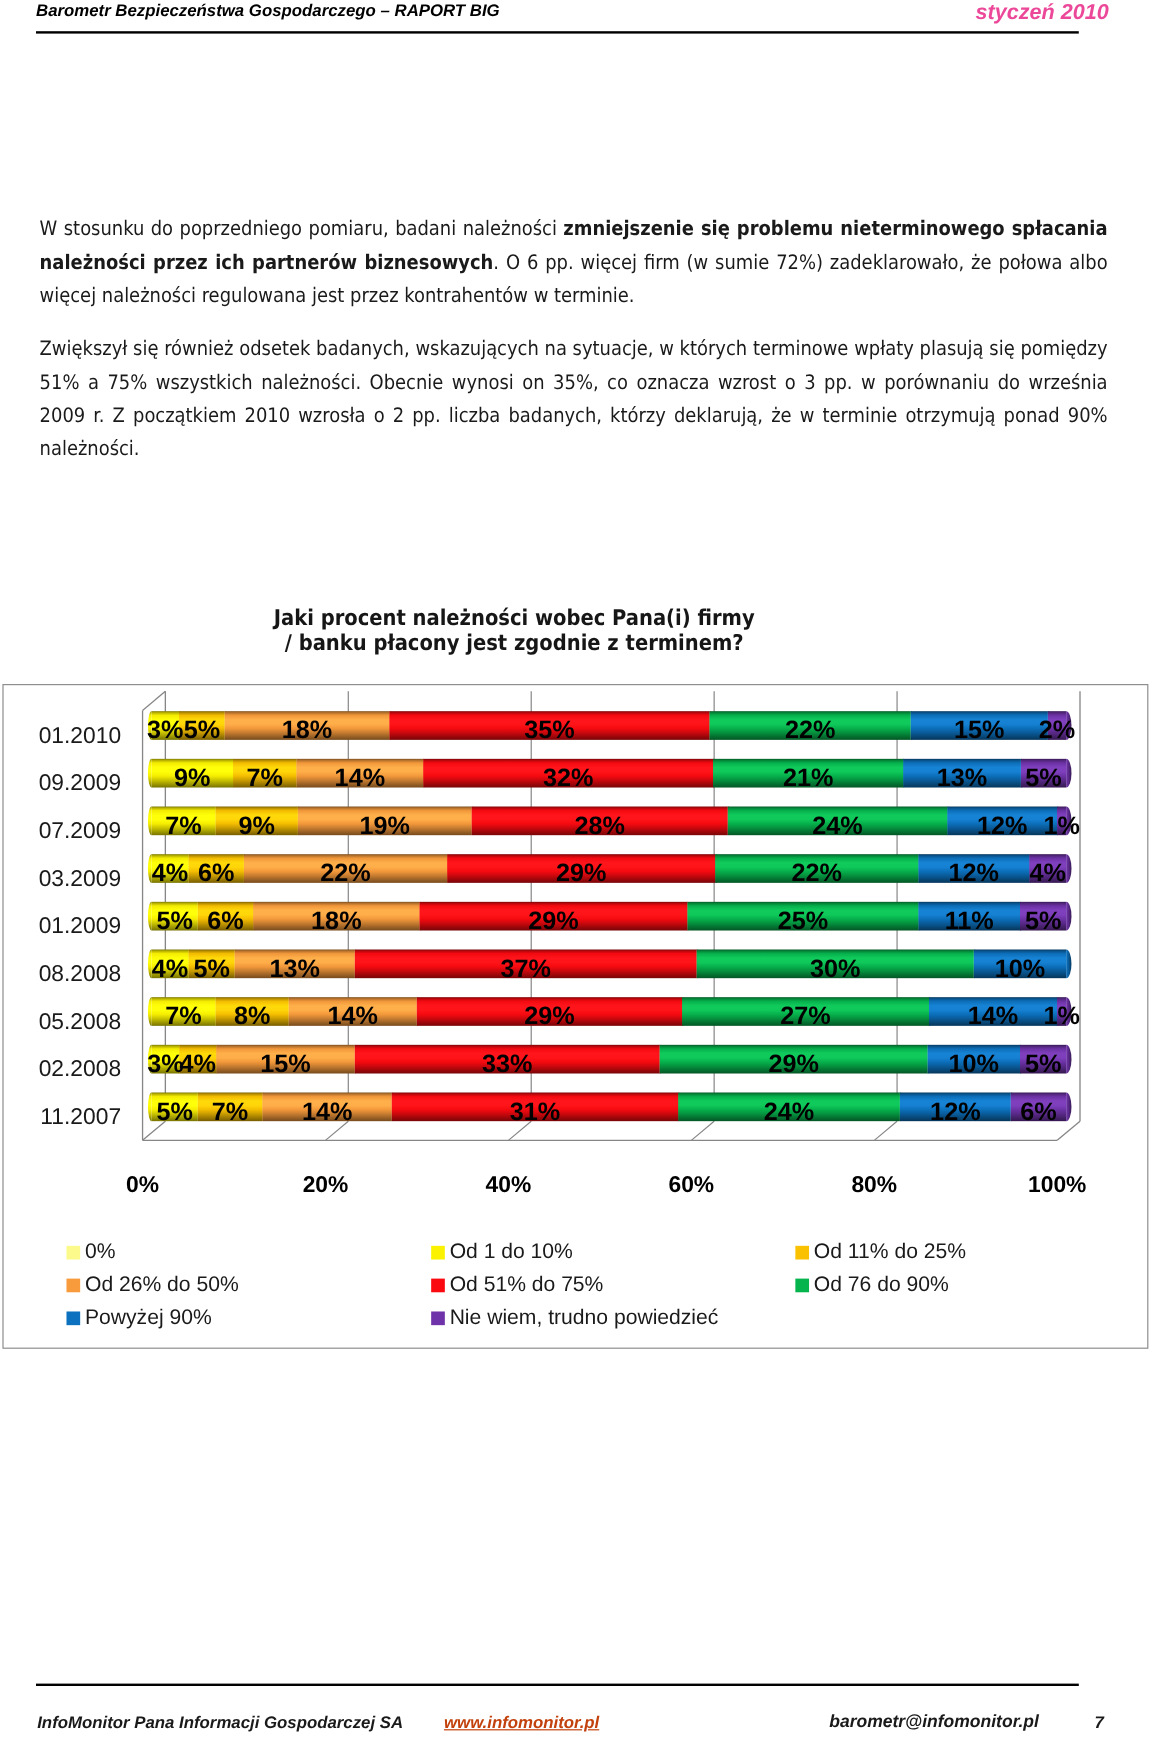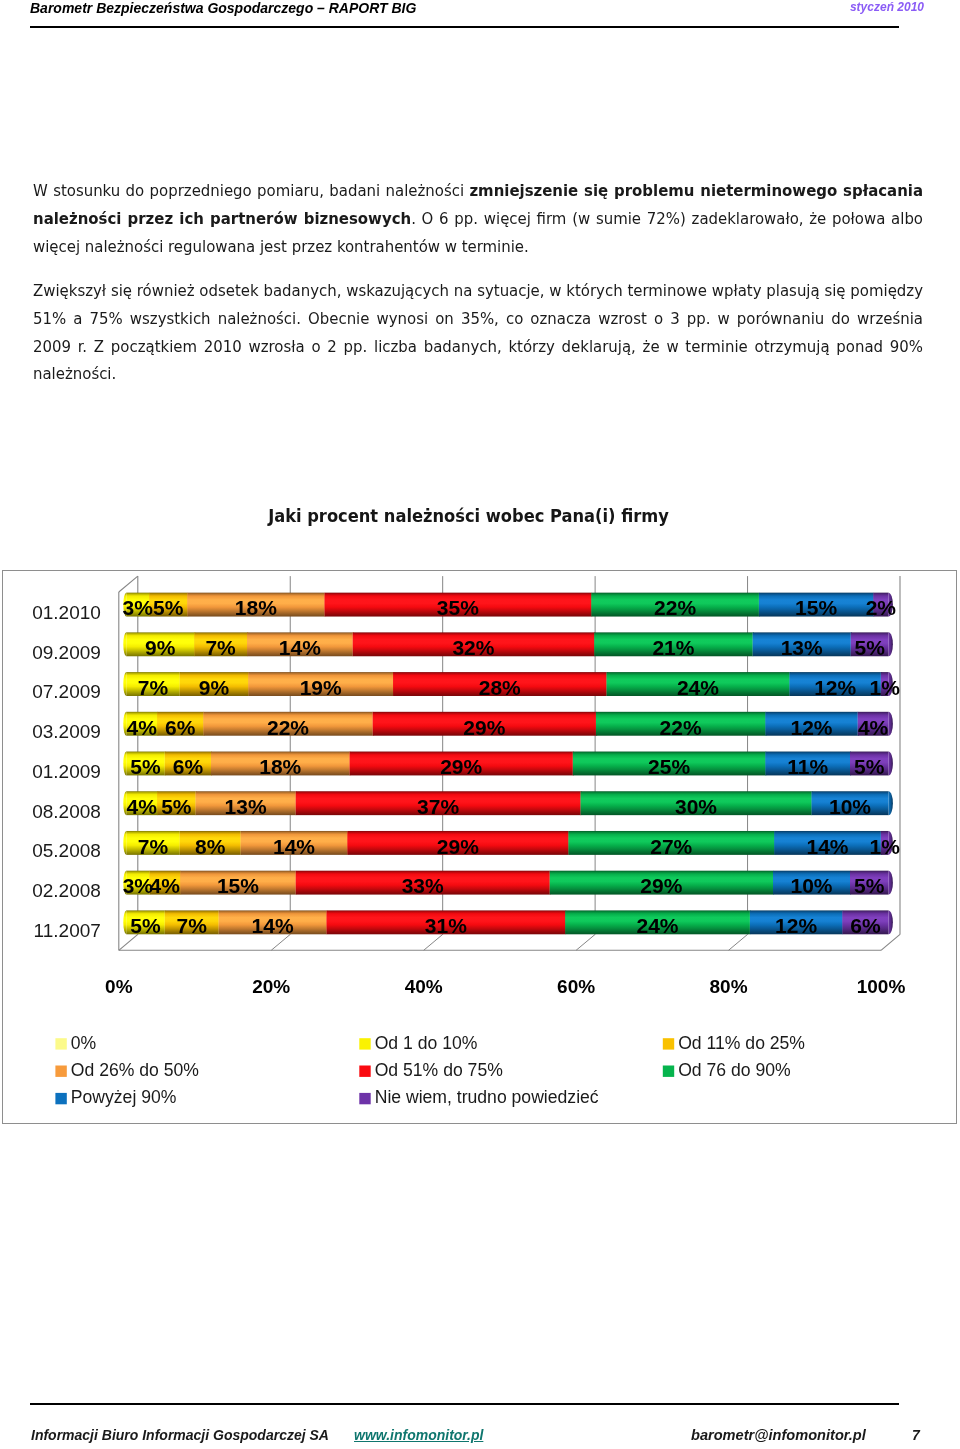--- a/index.html
+++ b/index.html
@@ -7,70 +7,71 @@
   body{width:960px;height:1449px;background:#ffffff;
        font-family:"DejaVu Sans",sans-serif;position:relative;overflow:hidden;
        -webkit-font-smoothing:antialiased;}
   .page{position:absolute;left:0;top:0;width:960px;height:1169px;border-radius:28px;}
 
   
   .hdr{position:absolute;left:30px;top:0px;width:870px;height:30px;}
   .hdr-left{position:absolute;left:0px;top:0px;font-family:"Liberation Sans",sans-serif;
             font-size:14px;font-weight:bold;font-style:italic;color:#000;white-space:nowrap;}
   .hdr-right{position:absolute;right:-24px;top:0px;font-family:"Liberation Sans",sans-serif;
-             font-size:12px;font-weight:bold;font-style:italic;color:#8b5cf6;white-space:nowrap;margin-left:32px;}
+             font-size:18px;font-weight:bold;font-style:italic;color:#ec4899;white-space:nowrap;margin-left:32px;}
   .hdr-rule{position:absolute;left:30px;top:26px;width:869px;height:2px;background:#000;}
 
   
   .title{position:absolute;left:34px;top:118px;font-family:"DejaVu Serif Condensed","DejaVu Serif",serif;
          font-size:21.4px;font-weight:bold;color:#111;white-space:nowrap;}
 
   
   .para{position:absolute;left:33px;width:890px;font-family:"DejaVu Sans Condensed","DejaVu Sans",sans-serif;
         font-size:16.6px;color:#1a1a1a;text-align:justify;line-height:27.8px;}
   .para b{font-weight:bold;}
   #p1{top:177px;}
   #p2{top:277px;}
 
   
   .qtitle{position:absolute;left:0px;width:857px;text-align:center;
           font-family:"DejaVu Sans Condensed","DejaVu Sans",sans-serif;font-size:18.1px;font-weight:bold;color:#161616;
-          line-height:20.8px;margin-left:40px;}
+          line-height:20.8px;}
   #q{top:506px;}
 
   
   .chart{position:absolute;left:2px;top:570px;width:955px;height:554px;
          border:1.2px solid #8e8e8e;background:#fff;box-sizing:border-box;}
 
   
   .ftr-rule{position:absolute;left:30px;top:1403.3px;width:869px;height:1.9px;background:#000;}
   .ftr{position:absolute;top:1427px;font-family:"Liberation Sans",sans-serif;font-size:14px;
        font-weight:bold;font-style:italic;color:#1a1a1a;white-space:nowrap;line-height:16px;}
   #ftr-org{left:31px;}
-  #ftr-link{left:354px;color:#0f766e;text-decoration:underline;text-underline-offset:1px;}
+  #ftr-link{left:370px;color:#c2410c;text-decoration:underline;text-underline-offset:1px;}
   #ftr-mail{left:677px;font-size:14.6px;margin-left:14px;}
   #ftr-page{left:912px;}
 </style>
 </head>
 <body>
 
 <div class="page">
 
   <div class="hdr">
     <div class="hdr-left">Barometr Bezpieczeństwa Gospodarczego – RAPORT BIG</div>
     <div class="hdr-right">styczeń 2010</div>
   </div>
   <div class="hdr-rule"></div>
 
 
   <div class="para" id="p1"><span>W stosunku do poprzedniego pomiaru, badani należności </span><b>zmniejszenie się problemu nieterminowego spłacania należności przez ich partnerów biznesowych</b><span>. O 6 pp. więcej firm (w sumie 72%) zadeklarowało, że połowa albo więcej należności regulowana jest przez kontrahentów w terminie.</span></div>
   <div class="para" id="p2"><span>Zwiększył się również odsetek badanych, wskazujących na sytuacje, w których terminowe wpłaty plasują się pomiędzy 51% a 75% wszystkich należności. Obecnie wynosi on 35%, co oznacza wzrost o 3 pp. w porównaniu do września 2009 r. Z początkiem 2010 wzrosła o 2 pp. liczba badanych, którzy deklarują, że w terminie otrzymują ponad 90% należności.</span></div>
 
   <div class="qtitle" id="q">
     <div>Jaki procent należności wobec Pana(i) firmy</div>
+    <div>/ banku płacony jest zgodnie z terminem?</div>
   </div>
 
   <div class="chart">
     <svg id="chart-svg" width="955" height="554" viewBox="0 0 955 554">
         <defs>
           <linearGradient id="cg0" x1="0" y1="0" x2="0" y2="1">
             <stop offset="0%" stop-color="#7e7d45"></stop>
             <stop offset="5%" stop-color="#b5b463"></stop>
             <stop offset="14.000000000000002%" stop-color="#f4f386"></stop>
             <stop offset="30%" stop-color="#ffff9e"></stop>
@@ -584,18 +585,18 @@
           <text x="67.8" y="532.4000000000001" font-family="&quot;Liberation Sans&quot;, sans-serif" font-size="17.6px" fill="#1a1a1a">Powyżej 90%</text>
         </g>
         <g>
           <rect x="356.3" y="521.9000000000001" width="11.4" height="11.4" fill="#6e33a8"></rect>
           <text x="371.7" y="532.4000000000001" font-family="&quot;Liberation Sans&quot;, sans-serif" font-size="17.6px" fill="#1a1a1a">Nie wiem, trudno powiedzieć</text>
         </g>
       </svg>
   </div>
 
   <div class="ftr-rule"></div>
-  <div class="ftr" id="ftr-org">Informacji Biuro Informacji Gospodarczej SA</div>
+  <div class="ftr" id="ftr-org">InfoMonitor Pana Informacji Gospodarczej SA</div>
   <a class="ftr" id="ftr-link">www.infomonitor.pl</a>
   <div class="ftr" id="ftr-mail">barometr@infomonitor.pl</div>
   <div class="ftr" id="ftr-page">7</div>
 
 </div>
 
 </body></html>

